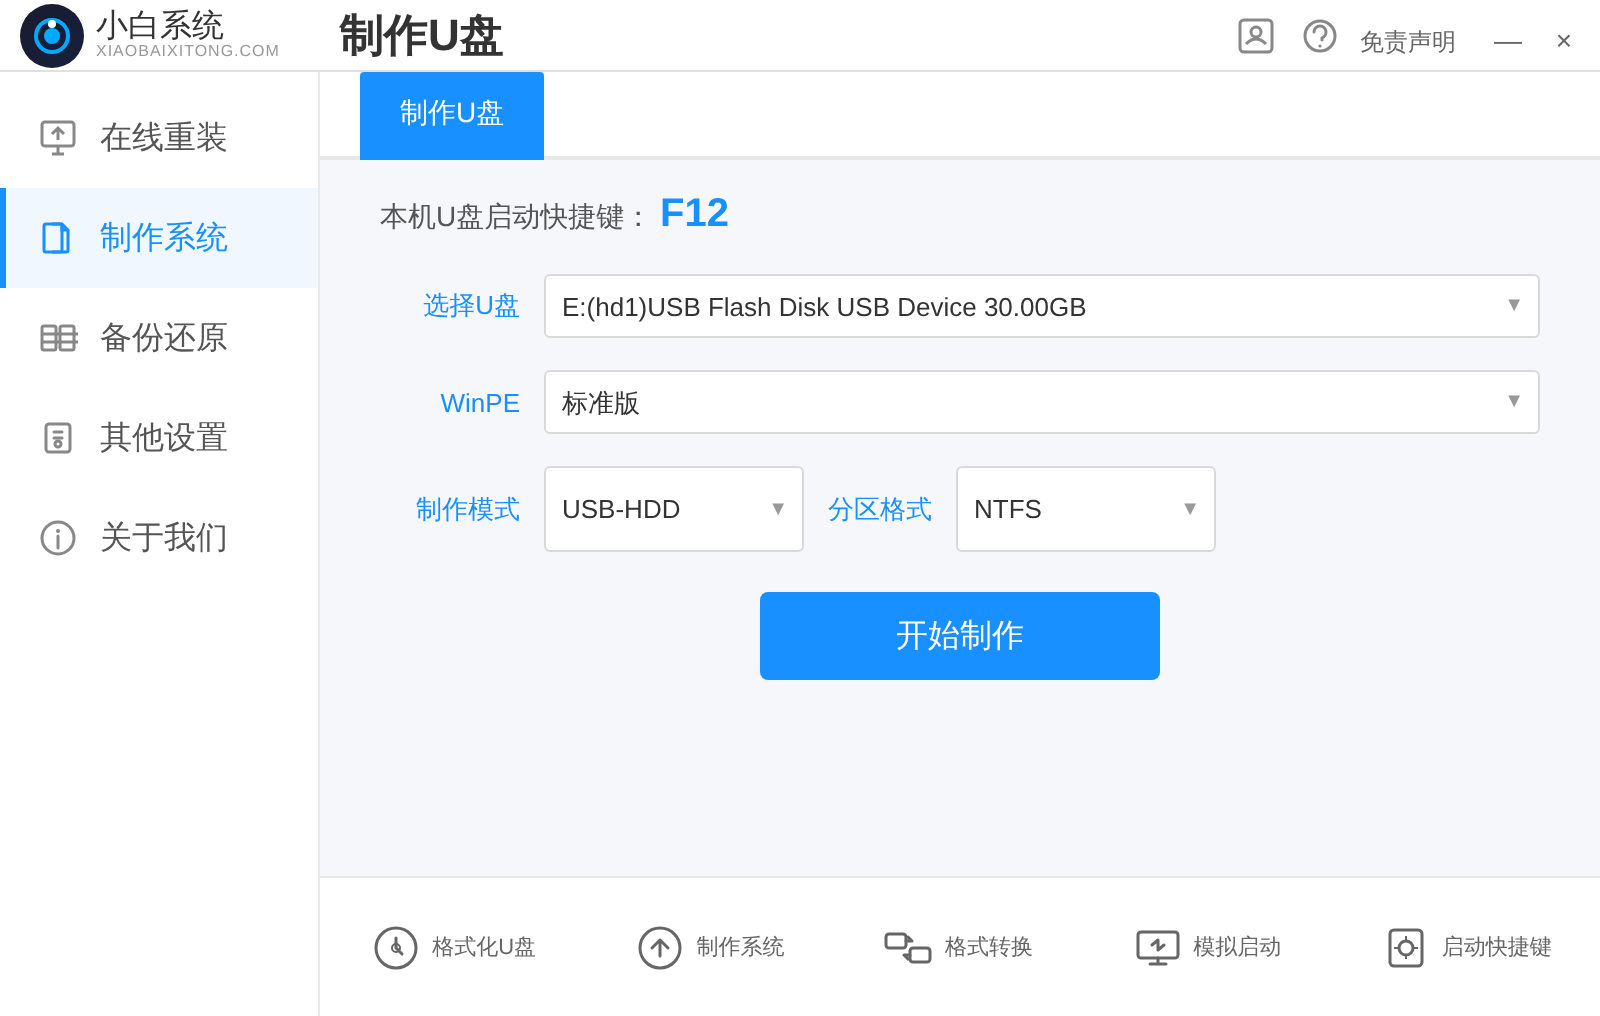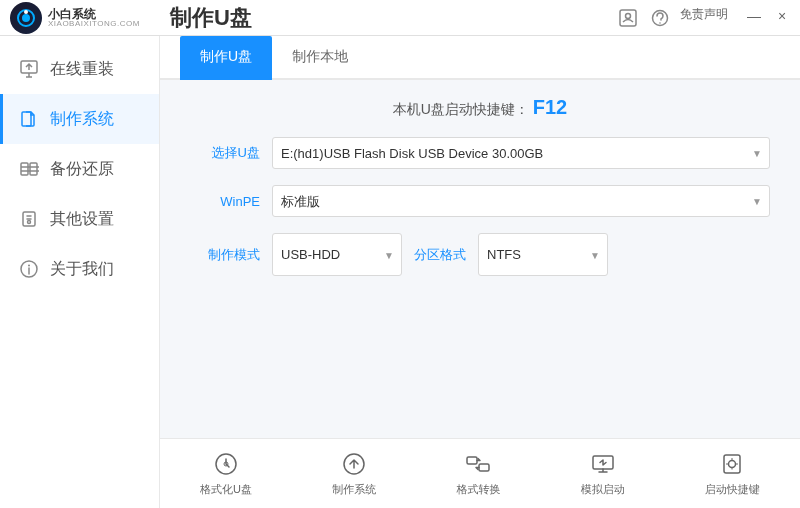--- a/index.html
+++ b/index.html
@@ -40,39 +40,39 @@
       color: #00aaff;
       font-size: 14px;
       font-weight: bold;
     }
     .logo-text {
       display: flex;
       flex-direction: column;
       line-height: 1;
     }
     .logo-main {
-      font-size: 12px;
-      font-weight: bold;
+      font-size: 16px;
+      font-weight: normal;
       color: #333;
     }
     .logo-sub {
       font-size: 8px;
       color: #999;
       letter-spacing: 0.5px;
     }
     .page-title-header {
       position: absolute;
       left: 170px;
       font-size: 22px;
       font-weight: bold;
       color: #333;
     }
     .titlebar-actions {
       display: flex;
-      align-items: flex-start;
+      align-items: flex-end;
       gap: 8px;
     }
     .titlebar-icon {
       width: 24px;
       height: 24px;
       display: flex;
       align-items: center;
       justify-content: center;
       cursor: pointer;
       color: #666;
@@ -171,21 +171,20 @@
       background: #1890ff;
       border-radius: 2px 2px 0 0;
     }
 
     
     .form-area {
       padding: 16px 30px;
       flex: 1;
     }
     .shortcut-hint {
-      text-align: center;
       margin-bottom: 18px;
       font-size: 14px;
       color: #555;
     }
     .shortcut-key {
       color: #1890ff;
       font-size: 20px;
       font-weight: bold;
     }
     .form-row {
@@ -288,21 +287,21 @@
       background: #fff;
       border-top: 1px solid #e8e8e8;
       display: flex;
       justify-content: space-around;
       align-items: center;
       padding: 8px 0;
       height: 70px;
     }
     .tool-item {
       display: flex;
-      flex-direction: column;
+      flex-direction: row;
       align-items: center;
       gap: 4px;
       cursor: pointer;
       color: #666;
       font-size: 11px;
     }
     .tool-icon {
       width: 28px;
       height: 28px;
       display: flex;
@@ -403,21 +402,20 @@
         </svg>
       </div>
       <span>关于我们</span>
     </div>
   </div>
 
   <div class="content">
 
     <div class="tabs">
       <div class="tab active">制作U盘</div>
-      <div class="tab">制作本地</div>
     </div>
 
     <div class="form-area">
       <div class="shortcut-hint">
         <span>本机U盘启动快捷键：</span>
         <span class="shortcut-key">F12</span>
       </div>
 
       <div class="form-row">
         <span class="form-label">选择U盘</span>
@@ -449,20 +447,21 @@
         </div>
         <span class="partition-label">分区格式</span>
         <div class="split-select-wrap">
           <select>
             <option>NTFS</option>
           </select>
           <span class="select-arrow">▼</span>
         </div>
       </div>
 
+      <button class="btn-start">开始制作</button>
     </div>
 
     <div class="bottom-toolbar">
       <div class="tool-item">
         <div class="tool-icon">
           <svg width="26" height="26" viewBox="0 0 26 26" fill="none">
             <circle cx="13" cy="13" r="10" stroke="#666" stroke-width="1.5"></circle>
             <path d="M13 8v5l3 3" stroke="#666" stroke-width="1.5" stroke-linecap="round"></path>
             <circle cx="13" cy="13" r="2" stroke="#666" stroke-width="1"></circle>
           </svg>

